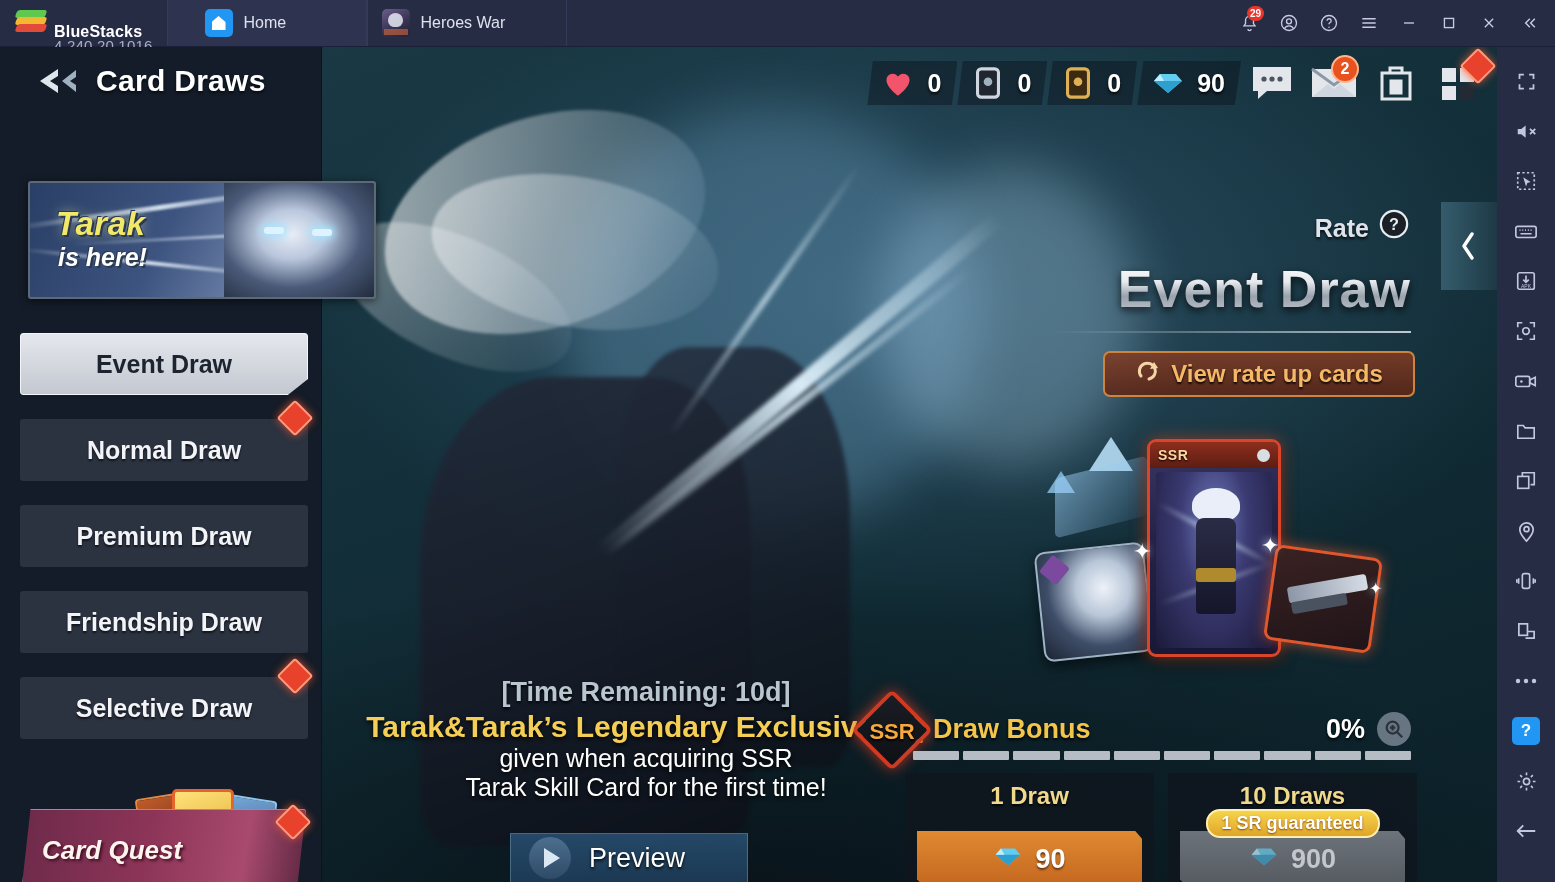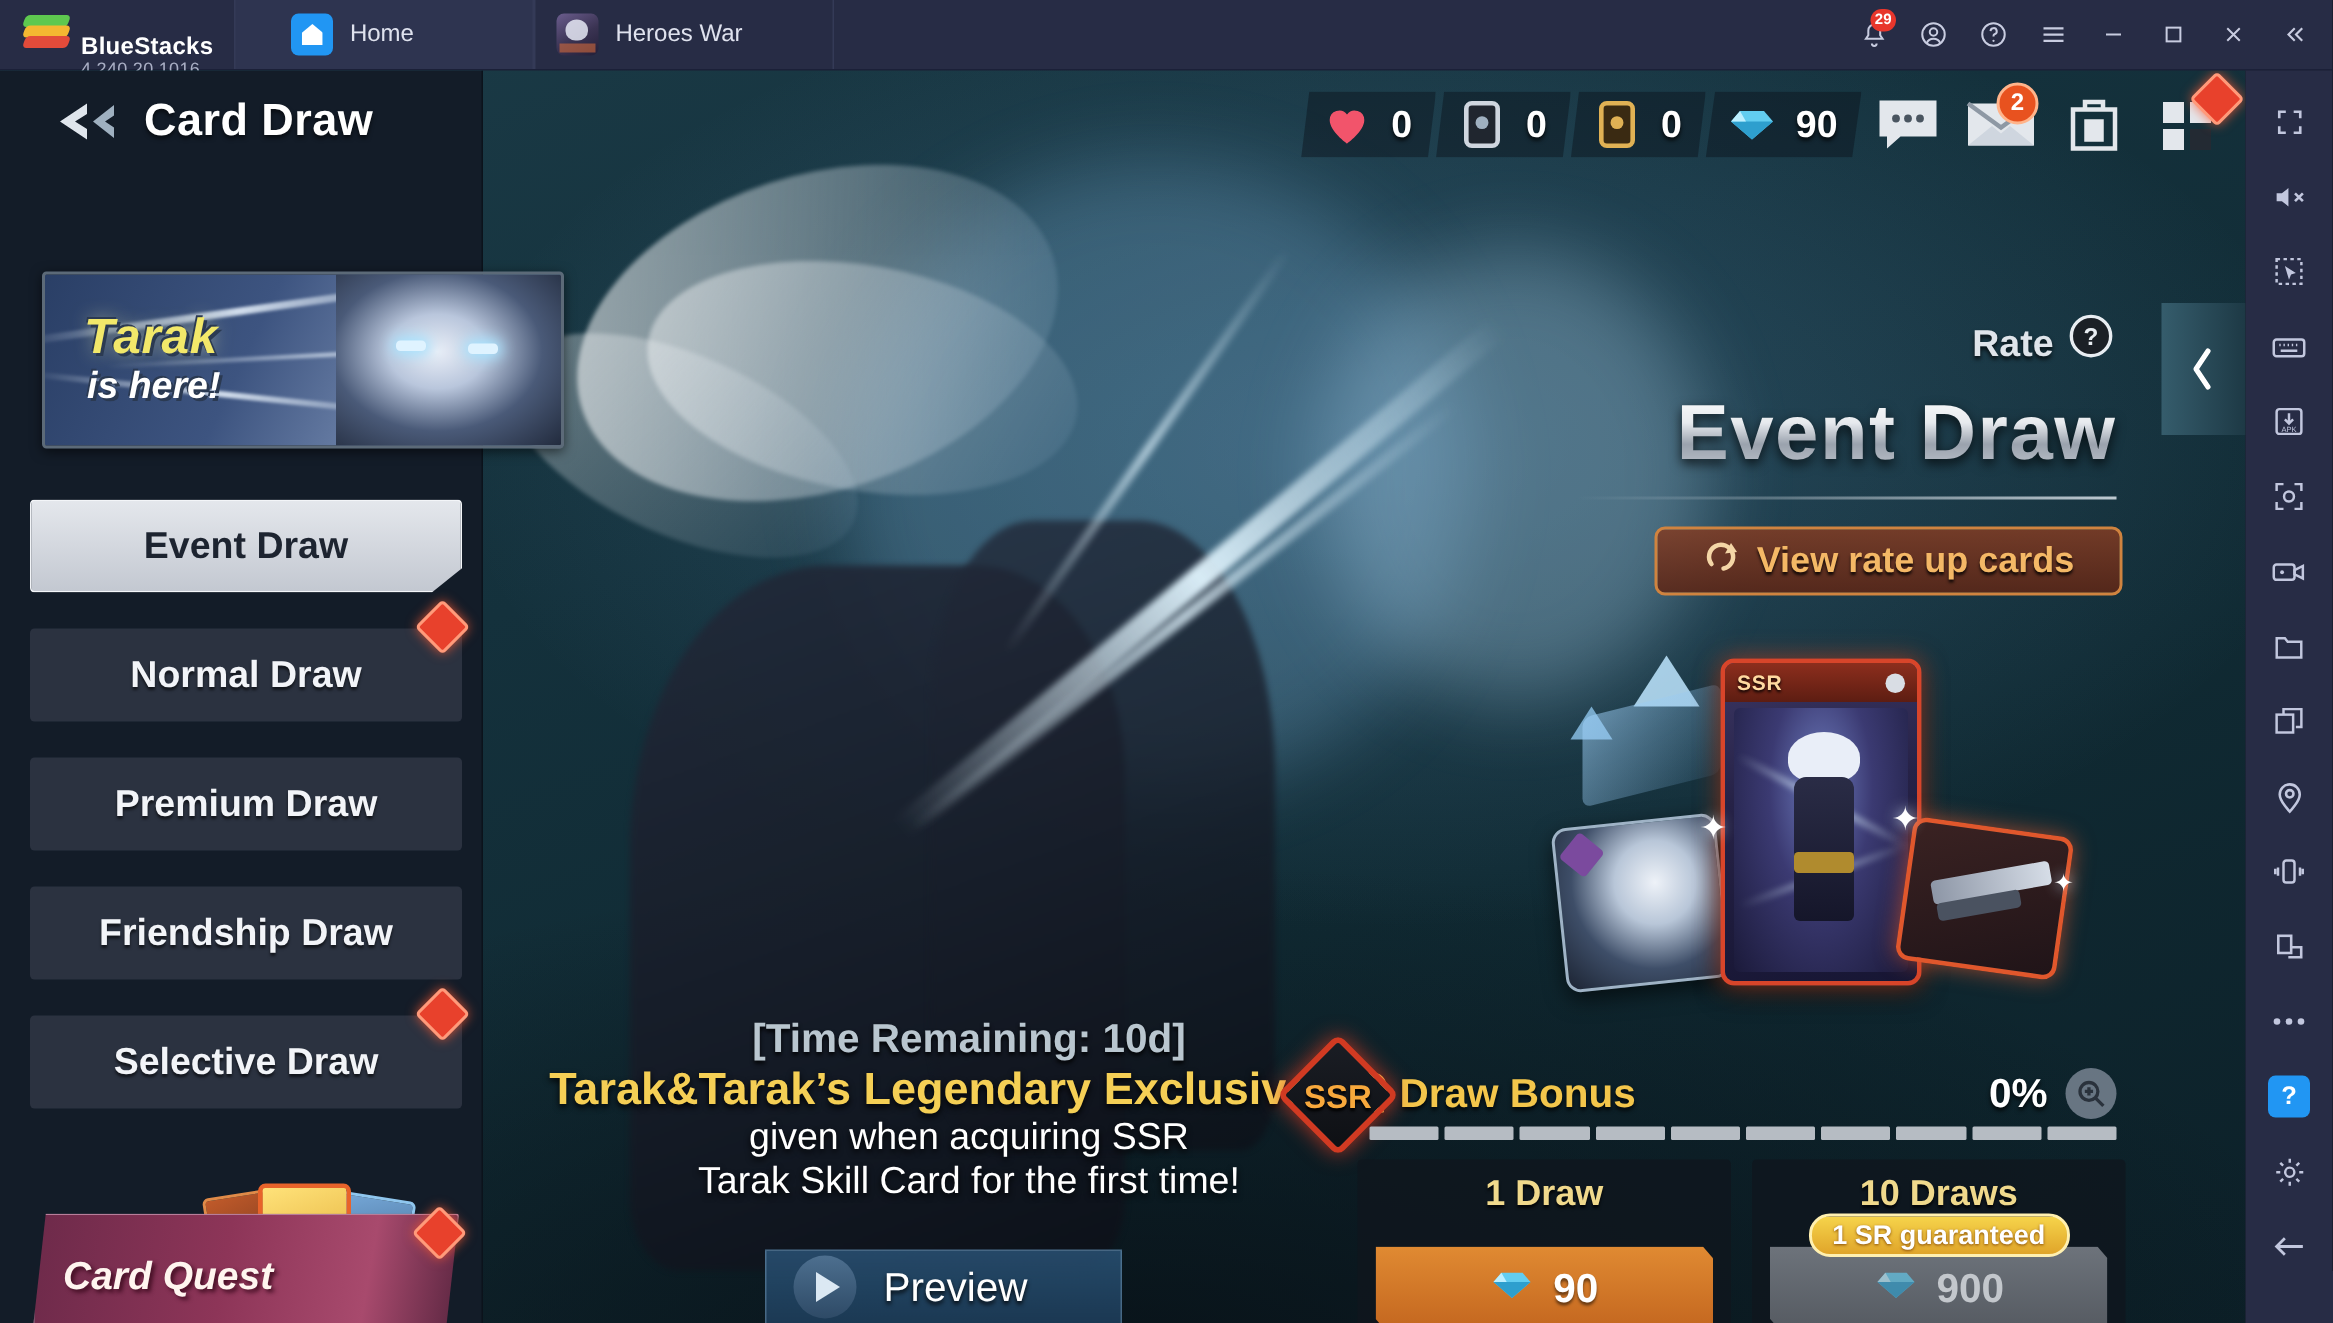--- a/index.html
+++ b/index.html
@@ -13,21 +13,21 @@
     border-bottom:1px solid #1b2038;
   }
   .bs-logo-wrap{ display:flex; align-items:center; gap:8px; padding:0 14px 0 16px; }
   .bs-logo{ width:30px; height:26px; position:relative; }
   .bs-logo i{ position:absolute; left:0; width:30px; height:8px; border-radius:3px;
               transform:skewX(-20deg); }
   .bs-logo i:nth-child(1){ top:0;  background:#5ec84f; }
   .bs-logo i:nth-child(2){ top:7px;background:#f4b731; }
   .bs-logo i:nth-child(3){ top:14px;background:#e24b3a; }
   .bs-name{ color:#ffffff; font-size:16px; font-weight:bold; line-height:16px; letter-spacing:.2px;margin-top:30px; }
-  .bs-ver{ color:#a9aec4; font-size:12px; line-height:12px; letter-spacing:.2px; }
+  .bs-ver{ color:#a9aec4; font-size:15px; line-height:12px; letter-spacing:.2px; }
 
   .bs-tab{ display:flex; align-items:center; gap:11px; padding:0 22px 0 14px;
            border-left:1px solid #343a57; border-right:1px solid #343a57;
            min-width:200px; }
   .bs-tab.active{ background:#2e3450;padding-left:37px; }
   .bs-tab .tab-label{ color:#dfe2ee; font-size:16px; }
   .tab-ico-home{ width:28px; height:28px; border-radius:5px; background:#2196f3;
                  position:relative; }
   .tab-ico-home:after{ content:""; position:absolute; left:7px; top:7px;
       width:14px; height:14px; background:#fff;
@@ -334,21 +334,21 @@
   <div class="beam" style="left:600px; top:250px; width:330px; height:6px; transform:rotate(-55deg); opacity:.7;"></div>
 
   <div id="leftpanel">
     <div id="pagehead">
       <div class="back-arrow">
         <svg width="46" height="30" viewBox="0 0 46 30">
           <path d="M22 3 L4 15 L22 27 L22 20 L14 15 L22 10 Z" fill="#dfe5ec"></path>
           <path d="M40 4 L26 15 L40 26 L40 19 L34 15 L40 11 Z" fill="#9fb0c0"></path>
         </svg>
       </div>
-      <div id="pagetitle">Card Draw</div>
+      <div id="pagetitle">Card Draws</div>
     </div>
 
     <div class="nav-item selected" style="top:286px">
       <span>Event Draw</span>
     </div>
     <div class="nav-item" style="top:372px">
       <span>Normal Draw</span>
     </div>
     <div class="nav-badge" style="left:282px; top:358px;"></div>
 

